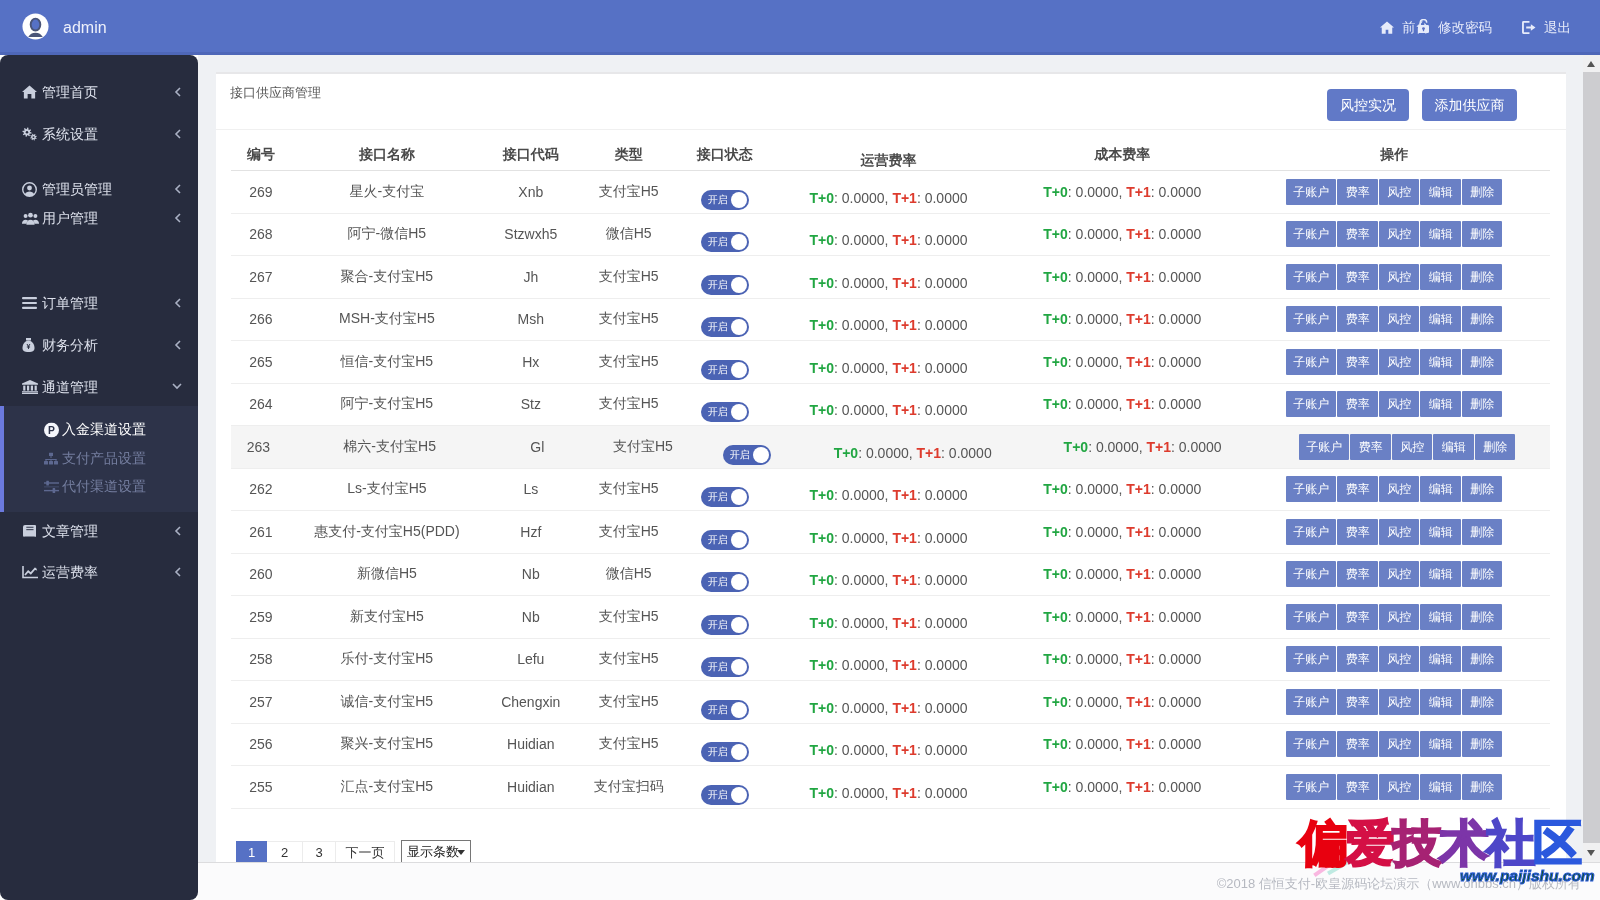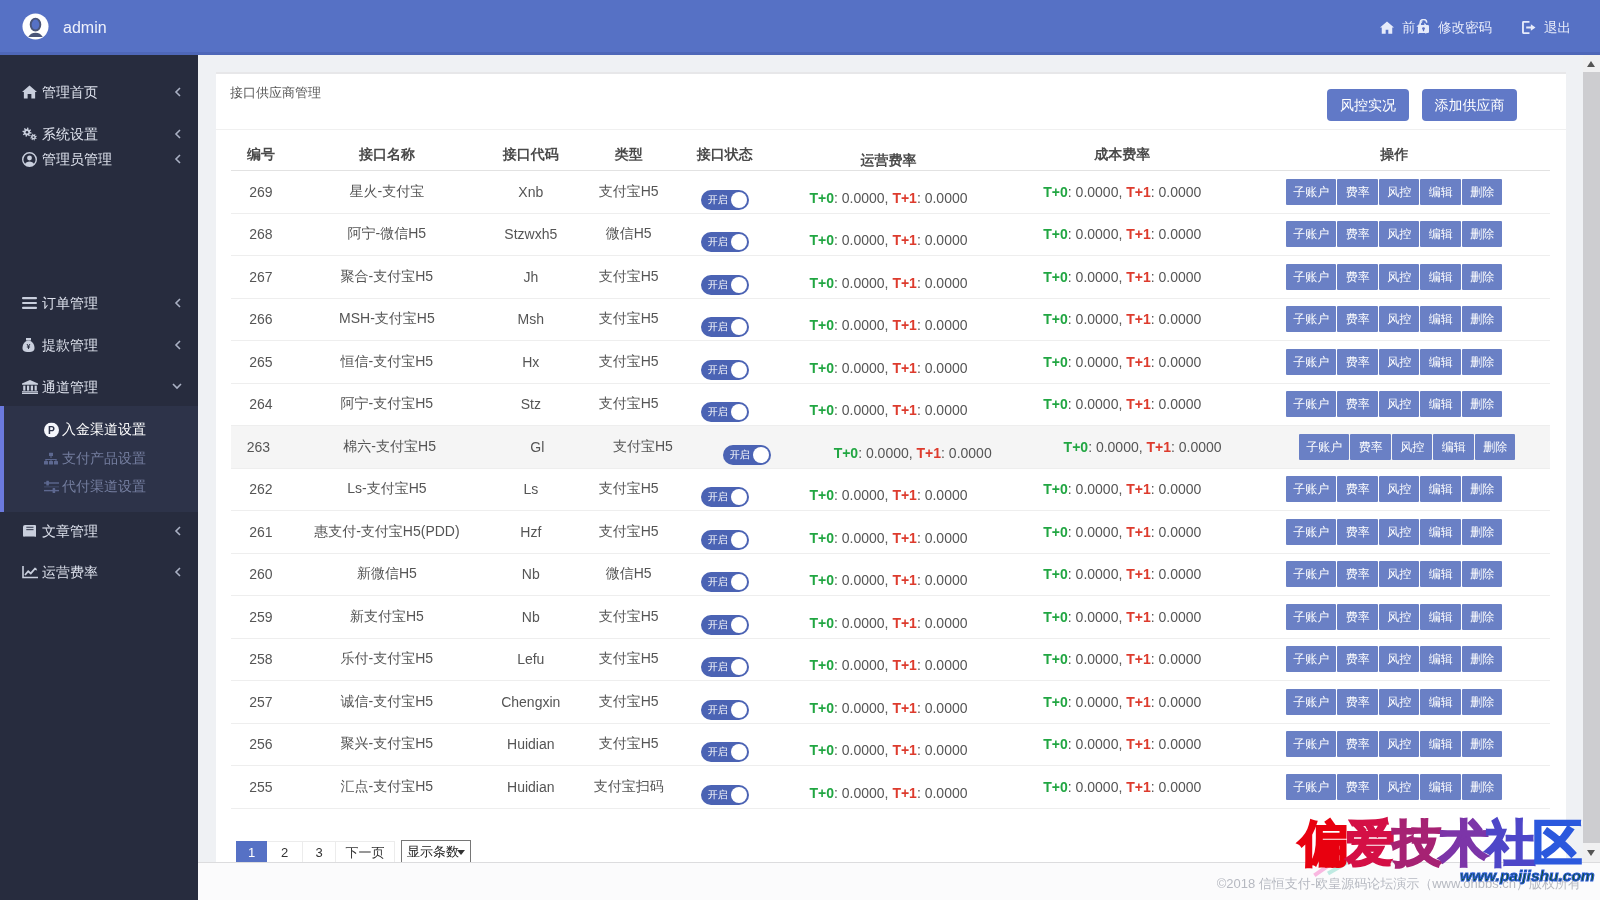--- a/index.html
+++ b/index.html
@@ -4,21 +4,21 @@
 * { margin:0; padding:0; box-sizing:border-box; }
 html,body { width:1600px; height:900px; overflow:hidden; font-family:"Liberation Sans",sans-serif; }
 body { position:relative; background:#fff; }
 
 .navbar { position:absolute; left:0; top:0; width:1600px; height:55px; background:#5671c5; }
 .logo { position:absolute; left:22px; top:13px; width:27px; height:27px; }
 .adm { position:absolute; left:63px; top:0; line-height:55px; color:#eef1fb; font-size:16px; }
 .nitem { position:absolute; top:0; height:55px; line-height:55px; color:#e7ebfa; font-size:13.5px; }
 .nitem svg { vertical-align:-2px; margin-right:8px; }
 
-.sidebar { position:absolute; left:0; top:55px; width:198px; height:845px; background:#272c3e; }
+.sidebar { position:absolute; left:0; top:55px; width:198px; height:845px; background:#272c3e;border-radius:8px; }
 .mi { position:absolute; left:0; width:198px; height:42px; line-height:42px; }
 .mic { position:absolute; left:22px; top:0; width:18px; height:42px; display:flex; align-items:center; }
 .mt { position:absolute; left:42px; color:#dde1ec; font-size:14px; }
 .chev { position:absolute; right:16px; top:16px; }
 .sub { position:absolute; left:0; top:351px; width:198px; height:106px; background:#2d3349; border-left:4px solid #6b7ade; }
 .si { position:absolute; left:0; width:194px; }
 .sic { position:absolute; left:40px; top:50%; transform:translateY(-50%); display:flex; }
 .st { position:absolute; left:58px; top:50%; transform:translateY(-50%); font-size:14px; color:#747e9f; }
 .st.on { color:#fff; }
 
@@ -110,30 +110,47 @@
             <polygon points="15.55,11.62 15.12,12.41 13.93,11.97 13.46,12.34 13.64,13.60 12.77,13.85 12.24,12.70 11.65,12.64 10.88,13.65 10.09,13.22 10.53,12.03 10.16,11.56 8.90,11.74 8.65,10.87 9.80,10.34 9.86,9.75 8.85,8.98 9.28,8.19 10.47,8.63 10.94,8.26 10.76,7.00 11.63,6.75 12.16,7.90 12.75,7.96 13.52,6.95 14.31,7.38 13.87,8.57 14.24,9.04 15.50,8.86 15.75,9.73 14.60,10.26 14.54,10.85"></polygon>
             <circle cx="12.2" cy="10.3" r="1" fill="#272c3e"></circle>
           </g>
         </svg>
       </span>
       <span class="mt">系统设置</span>
       <svg class="chev" width="8" height="10" viewBox="0 0 8 10">
         <path d="M6 1L2 5l4 4" stroke="#aab1c4" stroke-width="1.6" fill="none"></path>
       </svg>
     </div>
-<div class="mi" style="top:83px">
+<div class="mi" style="top:113px">
       <span class="mic">
         <svg width="15" height="15" viewBox="0 0 16 16">
           <g fill="#c9cfdd">
             <path d="M8 0a8 8 0 100 16A8 8 0 008 0zm0 1.6a6.4 6.4 0 014.6 10.8c-.7-1.4-2.5-2.4-4.6-2.4s-3.9 1-4.6 2.4A6.4 6.4 0 018 1.6z"></path>
             <circle cx="8" cy="6.4" r="2.6"></circle>
           </g>
         </svg>
       </span>
       <span class="mt">管理员管理</span>
+      <svg class="chev" width="8" height="10" viewBox="0 0 8 10">
+        <path d="M6 1L2 5l4 4" stroke="#aab1c4" stroke-width="1.6" fill="none"></path>
+      </svg>
+    </div>
+<div class="mi" style="top:142px">
+      <span class="mic">
+        <svg width="17" height="13" viewBox="0 0 18 13">
+          <g fill="#c9cfdd">
+            <circle cx="3.8" cy="3.8" r="2.1"></circle>
+            <circle cx="14.2" cy="3.8" r="2.1"></circle>
+            <path d="M0 11.6c0-2.1 1.7-3.8 3.8-3.8 1 0 1.9.4 2.6 1a5 5 0 00-1.6 3.2H0zM18 11.6c0-2.1-1.7-3.8-3.8-3.8-1 0-1.9.4-2.6 1a5 5 0 011.6 3.2H18z"></path>
+            <circle cx="9" cy="3" r="2.5"></circle>
+            <path d="M4.7 12c0-2.4 1.9-4.3 4.3-4.3s4.3 1.9 4.3 4.3v1H4.7z"></path>
+          </g>
+        </svg>
+      </span>
+      <span class="mt">用户管理</span>
       <svg class="chev" width="8" height="10" viewBox="0 0 8 10">
         <path d="M6 1L2 5l4 4" stroke="#aab1c4" stroke-width="1.6" fill="none"></path>
       </svg>
     </div>
 <div class="mi" style="top:227px">
       <span class="mic">
         <svg width="15" height="12" viewBox="0 0 15 12">
           <g fill="#c9cfdd">
             <rect y="0" width="15" height="2.2" rx="1"></rect>
             <rect y="4.9" width="15" height="2.2" rx="1"></rect>
@@ -149,21 +166,21 @@
 <div class="mi" style="top:269px">
       <span class="mic">
         <svg width="13" height="14" viewBox="0 0 13 14">
           <g fill="#c9cfdd">
             <path d="M4 0h5v2.5H4z"></path>
             <path d="M6.5 2.5C2.9 2.5.5 6.5.5 10c0 2.6 1.6 4 6 4s6-1.4 6-4c0-3.5-2.4-7.5-6-7.5z"></path>
             <text x="6.5" y="11" font-size="7" text-anchor="middle" fill="#272c3e" font-weight="bold">¥</text>
           </g>
         </svg>
       </span>
-      <span class="mt">提款管理</span>
+      <span class="mt">财务分析</span>
       <svg class="chev" width="8" height="10" viewBox="0 0 8 10">
         <path d="M6 1L2 5l4 4" stroke="#aab1c4" stroke-width="1.6" fill="none"></path>
       </svg>
     </div>
 <div class="mi" style="top:311px">
       <span class="mic">
         <svg width="16" height="14" viewBox="0 0 16 14">
           <g fill="#c9cfdd">
             <path d="M8 0l8 3.6v1.2H0V3.6z"></path>
             <rect x="1.2" y="5.6" width="2.2" height="5"></rect>

